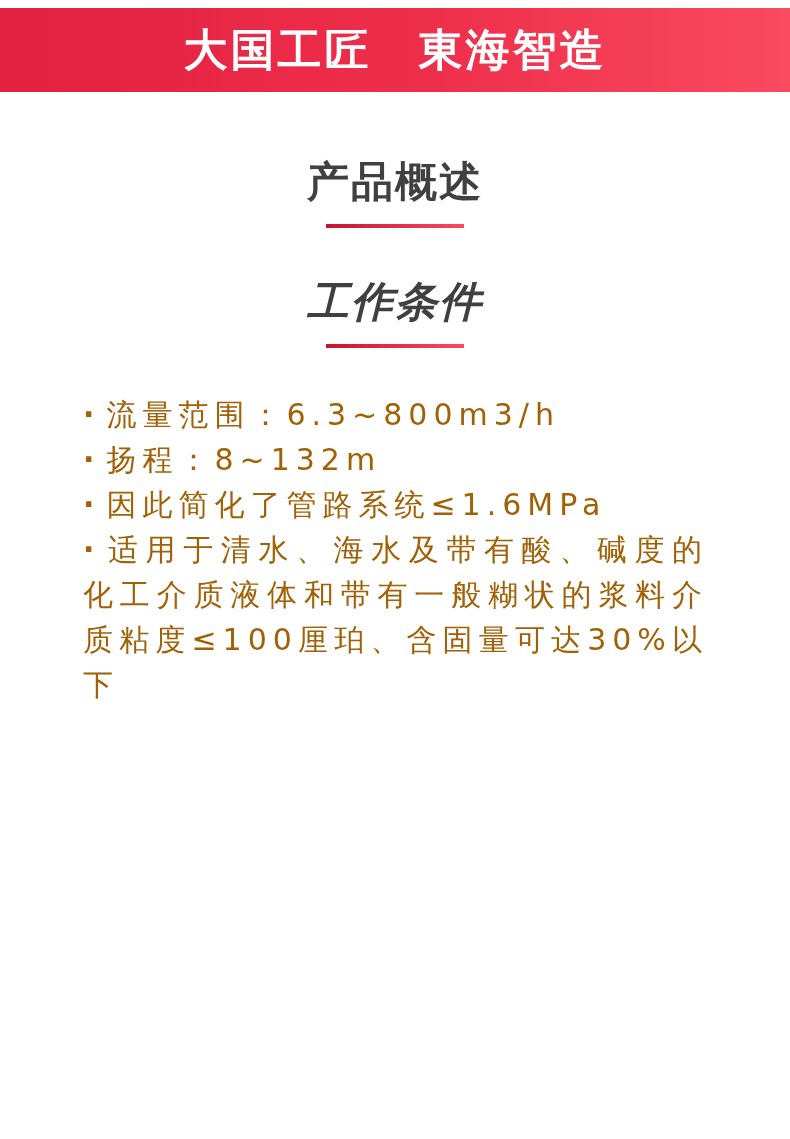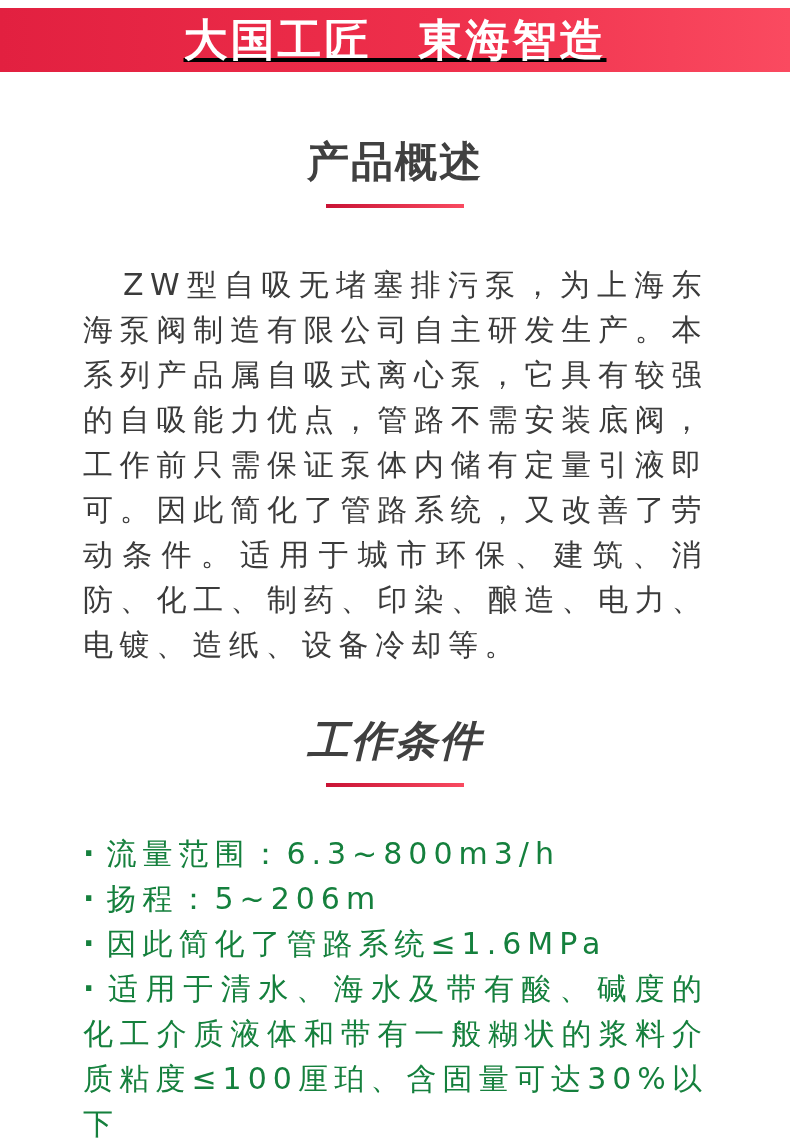--- a/index.html
+++ b/index.html
@@ -12,26 +12,25 @@
     position: relative;
     width: 790px;
     min-height: 1139px;
     margin: 0 auto;
     background: #ffffff;
     overflow: hidden;
   }
   
   .banner {
     margin-top: 8px;
-    height: 64px;
+    height: 84px;
     background: linear-gradient(90deg, #e22040 0%, #ee2f4b 55%, #fa4a60 100%);
     display: flex;
     align-items: center;
     justify-content: center;
-    text-decoration: underline;
   }
   .banner-slogan {
     color: #ffffff;
     font-size: 44px;
     font-weight: 900;
     letter-spacing: 3px;
     white-space: nowrap;
     line-height: 1;
   }
   
@@ -63,21 +62,21 @@
     text-indent: 40px;
   }
   .bullet-list {
     list-style: none;
     margin: 44px 82px 14px 83px;
     padding: 0;
   }
   .bullet-item {
     font-size: 30px;
     line-height: 45px;
-    color: #15803d;
+    color: #a16207;
     letter-spacing: 6px;
     text-align: justify;
   }
   .bullet-marker {
     display: inline;
     margin-right: 6px;
     font-weight: bold;
   }
 </style>
 </head>
@@ -85,33 +84,32 @@
 
 <div class="page">
 
   <header class="banner">
     <span class="banner-slogan">大国工匠　東海智造</span>
   </header>
 
   <section>
     <h2 class="section-title overview-title">产品概述</h2>
     <div class="title-underline"></div>
-    <p class="paragraph">ZW型自吸无堵塞排污泵，为上海东海泵阀制造有限公司自主研发生产。本系列产品属自吸式离心泵，它具有较强的自吸能力优点，管路不需安装底阀，工作前只需保证泵体内储有定量引液即可。因此简化了管路系统，又改善了劳动条件。适用于城市环保、建筑、消防、化工、制药、印染、酿造、电力、电镀、造纸、设备冷却等。</p>
   </section>
 
   <section>
     <h2 class="section-title conditions-title">工作条件</h2>
     <div class="title-underline"></div>
 
     <ul class="bullet-list">
       <li class="bullet-item">
         <span class="bullet-marker">·</span><span>流量范围：6.3~800m3/h</span>
       </li>
       <li class="bullet-item">
-        <span class="bullet-marker">·</span><span>扬程：5~206m</span>
+        <span class="bullet-marker">·</span><span>扬程：8~132m</span>
       </li>
       <li class="bullet-item">
         <span class="bullet-marker">·</span><span>因此简化了管路系统≤1.6MPa</span>
       </li>
       <li class="bullet-item">
         <span class="bullet-marker">·</span><span>适用于清水、海水及带有酸、碱度的化工介质液体和带有一般糊状的浆料介质粘度≤100厘珀、含固量可达30%以下</span>
       </li>
     </ul>
   </section>
 

